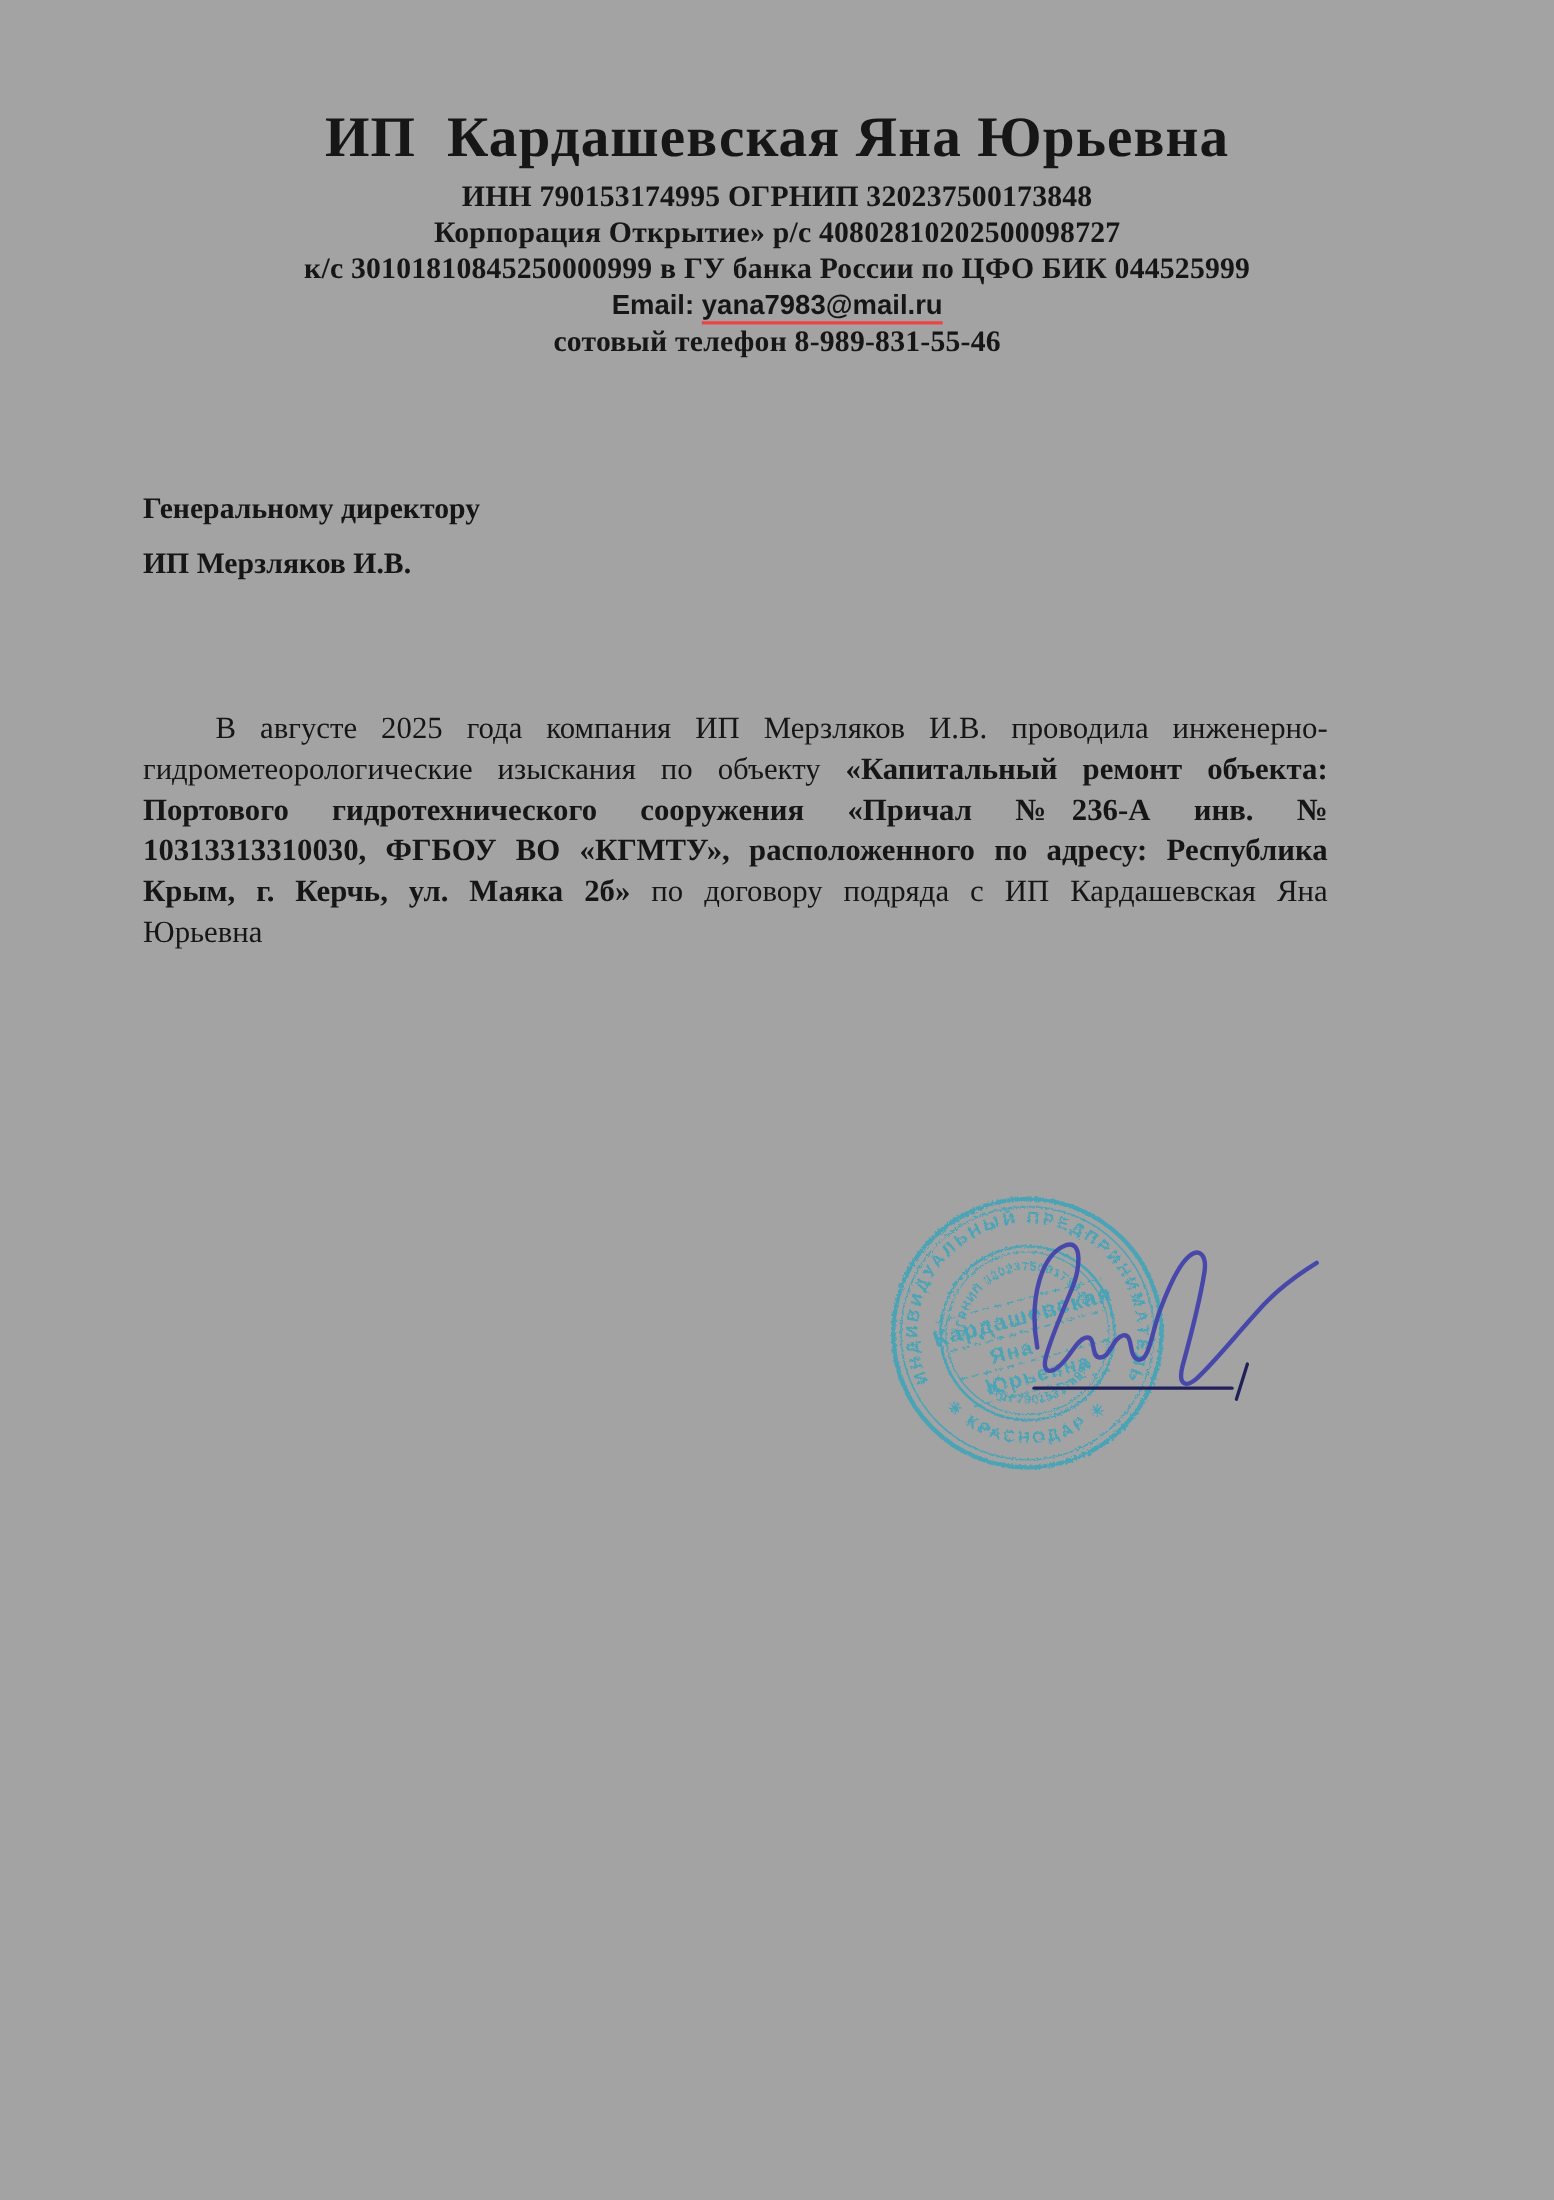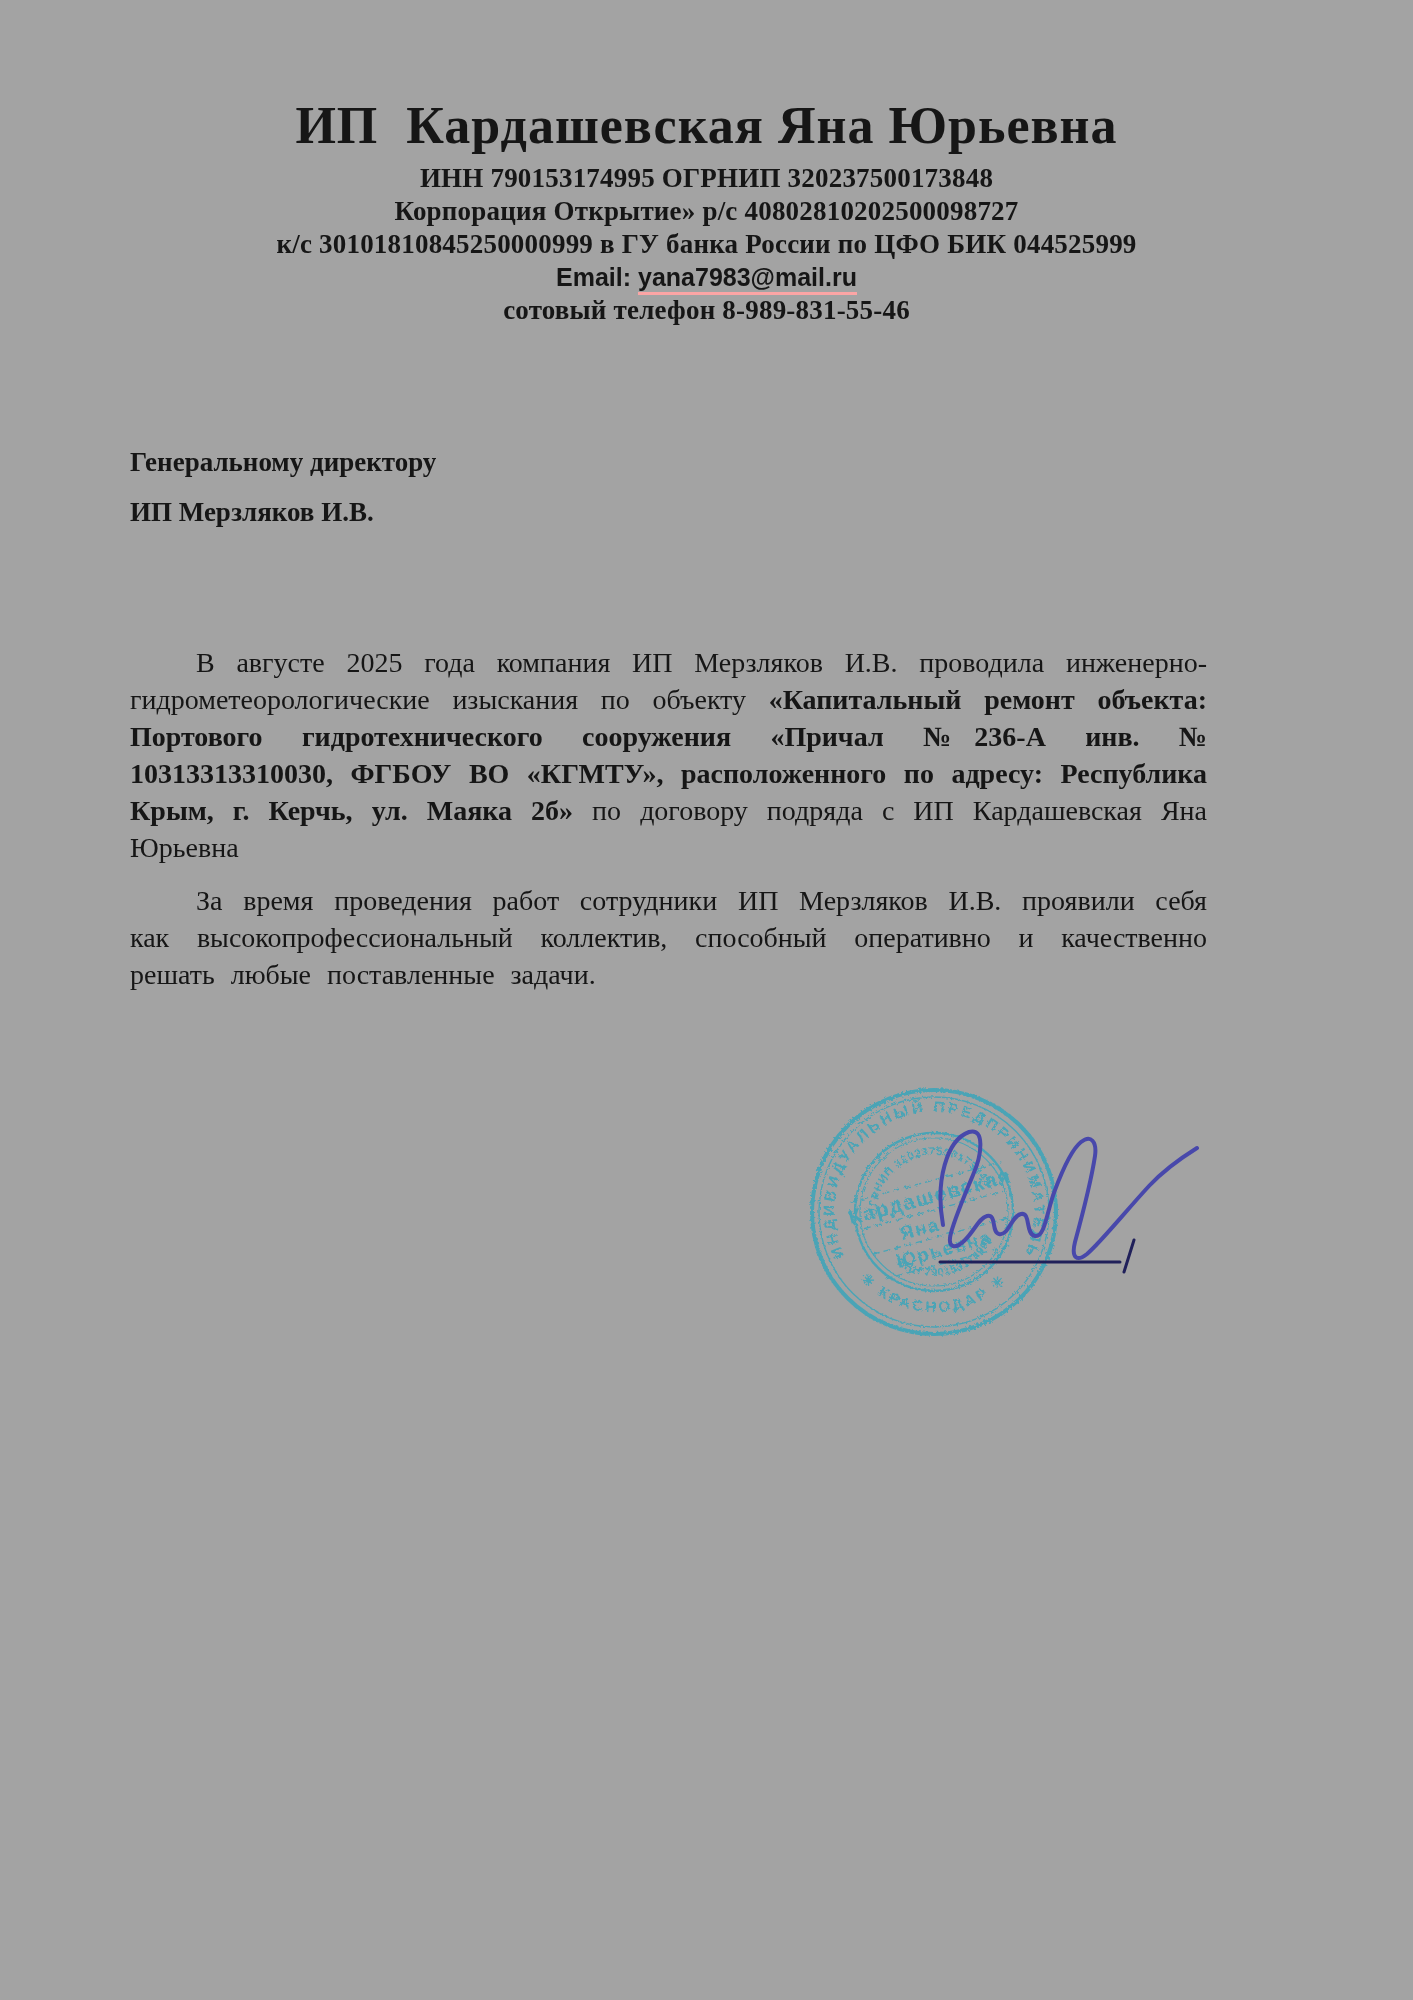--- a/index.html
+++ b/index.html
@@ -25,21 +25,21 @@
   .lh-line{
     font-size:27px;font-weight:bold;line-height:33px;
     letter-spacing:.2px;
     font-family:Liberation Serif, serif;
   }
   .email-row{
     font-family:"Liberation Sans", sans-serif;
     font-size:25px;font-weight:bold;line-height:33px;
   }
   .email-link{
-    border-bottom:3px solid #fca5a5;
+    border-bottom:3px solid #ef4444;
     padding-bottom:1px;
     cursor:pointer;
     margin-top:46px;
   }
   
   .addressee{
     position:absolute;top:446px;left:130px;width:1077px;
     text-align:left;
     font-size:27px;font-weight:bold;line-height:33px;
   }
@@ -84,21 +84,20 @@
     <div class="lh-line">сотовый телефон 8-989-831-55-46</div>
   </div>
 
   <div class="addressee">
     <div class="line1">Генеральному директору</div>
     <div class="line2">ИП Мерзляков И.В.</div>
   </div>
 
   <div class="letter-body">
     <p><span>В августе 2025 года компания ИП Мерзляков И.В. проводила инженерно-гидрометеорологические изыскания по объекту </span><span class="b">«Капитальный ремонт объекта: Портового гидротехнического сооружения «Причал №236-А инв. № 10313313310030, ФГБОУ ВО «КГМТУ», расположенного по адресу: Республика Крым, г. Керчь, ул. Маяка 2б»</span><span> по договору подряда с ИП Кардашевская Яна Юрьевна</span></p>
-    <p class="p3">За время проведения работ сотрудники ИП Мерзляков И.В. проявили себя как высокопрофессиональный коллектив, способный оперативно и качественно решать любые поставленные задачи.</p>
   </div>
 
 
   <div class="stamp-wrap">
     <svg width="260" height="260" viewBox="0 0 260 260">
       <defs>
         <path id="arcTop" d="M 43.4,180 A 100,100 0 1 1 216.6,180" fill="none"></path>
         <path id="arcBottom" d="M 36,164.2 A 100,100 0 0 0 224,164.2" fill="none"></path>
         <path id="arcInnerTop" d="M 73.9,139.9 A 57,57 0 1 1 186.1,139.9" fill="none"></path>
         <path id="arcInnerBottom" d="M 77.6,166.7 A 64,64 0 0 0 182.4,166.7" fill="none"></path>

